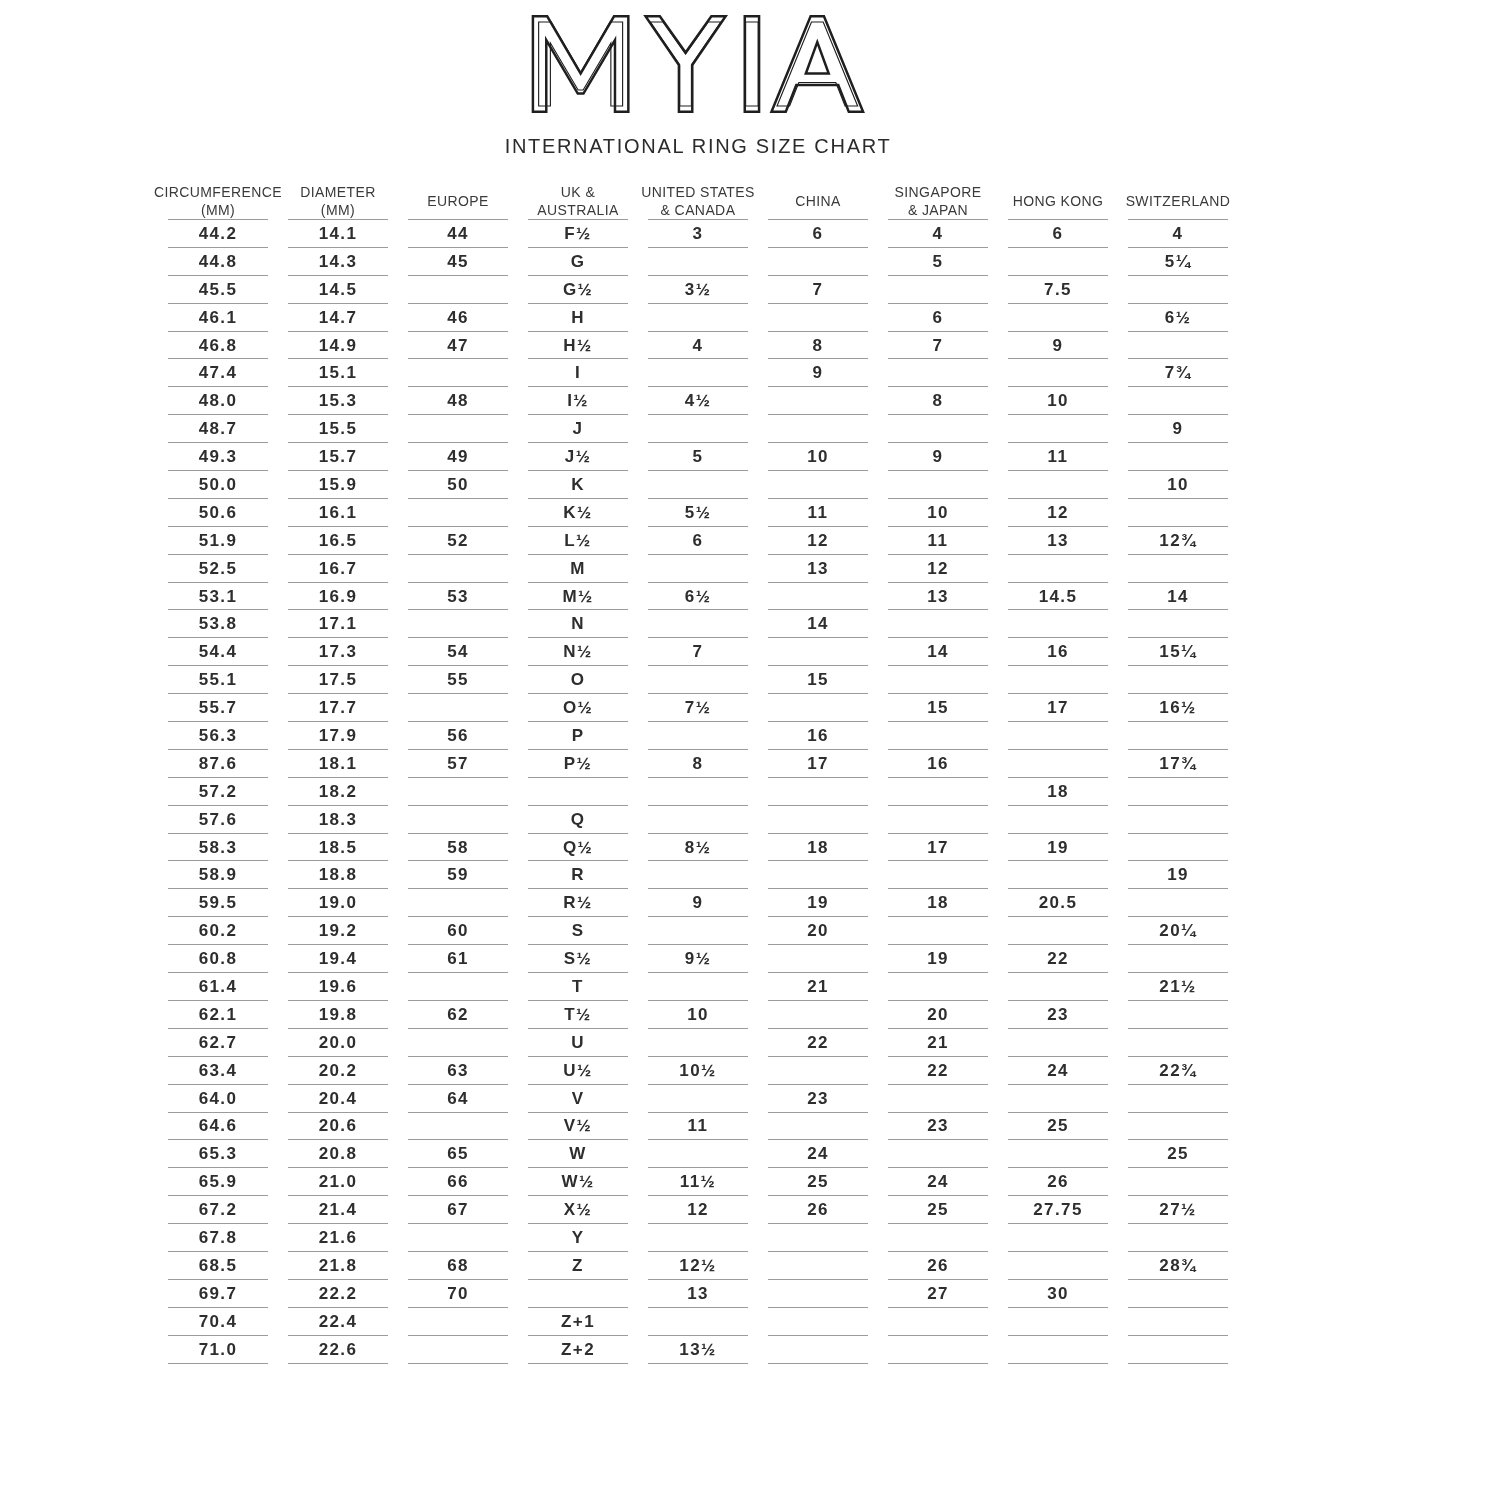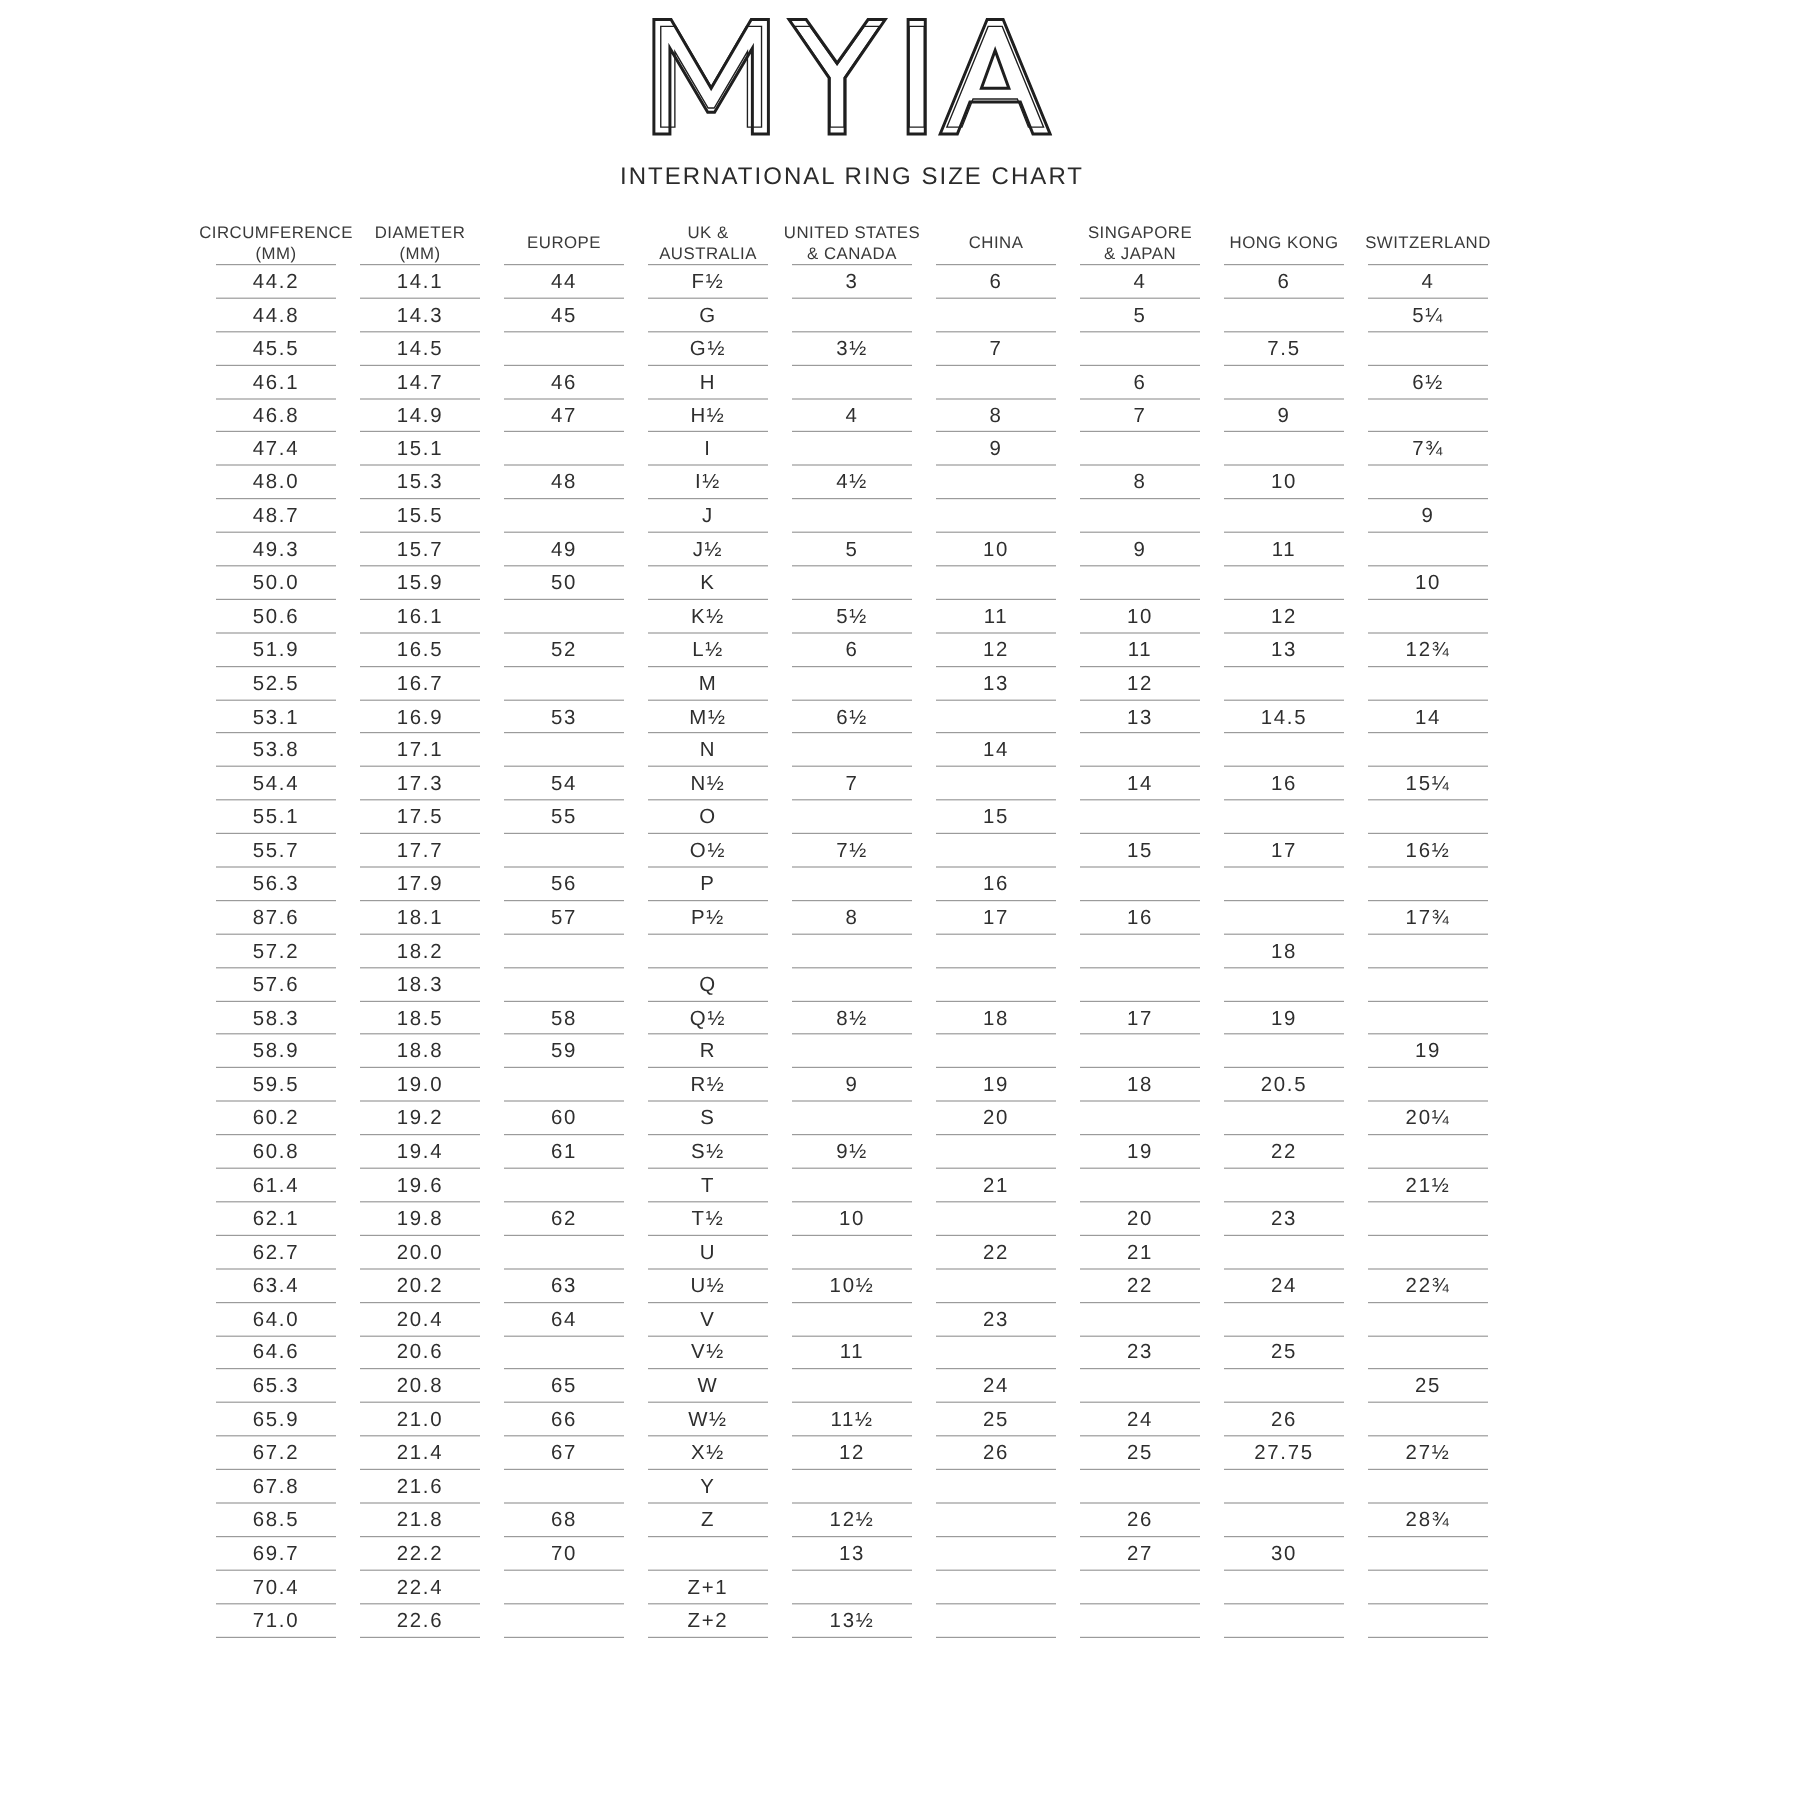--- a/index.html
+++ b/index.html
@@ -5,21 +5,21 @@
   html, body {
     margin: 0;
     padding: 0;
     background: #ffffff;
     width: 1500px;
     height: 1500px;
     overflow: hidden;
     font-family: "Liberation Sans", "DejaVu Sans", sans-serif;
     color: var(--text, #2e2e2e);
   }
-  .page { width: 1396px; height: 1500px; margin-left: 12px; }
+  .page { width: 1396px; height: 1500px; }
 
   
   .brand { text-align: center; padding-top: 10px; }
   .logo-svg { display: inline-block; width: 334px; height: 108px; }
   .logo-svg path { fill: none; stroke: var(--logo, #1f1f1f); stroke-width: 2.6; stroke-linejoin: miter; }
   .logo-svg .facet path { stroke-width: 1.35; }
   .subtitle {
     margin-top: 13px;
     font-size: 20px;
     letter-spacing: 1.7px;
@@ -44,21 +44,21 @@
     color: #3a3a3a;
   }
   .hcell::after, .cell::after {
     content: "";
     position: absolute;
     left: 10px;
     right: 10px;
     bottom: 0;
     border-bottom: 1.5px solid var(--line, #9b9b9b);
   }
-  .trow { display: flex; }
+  .trow { display: flex; font-weight: bold; }
   .cell {
     width: 120px;
     height: 27.9px;
     position: relative;
     display: flex;
     align-items: center;
     justify-content: center;
     font-size: 17px;
     letter-spacing: 1.4px;
     color: var(--text, #2e2e2e);

